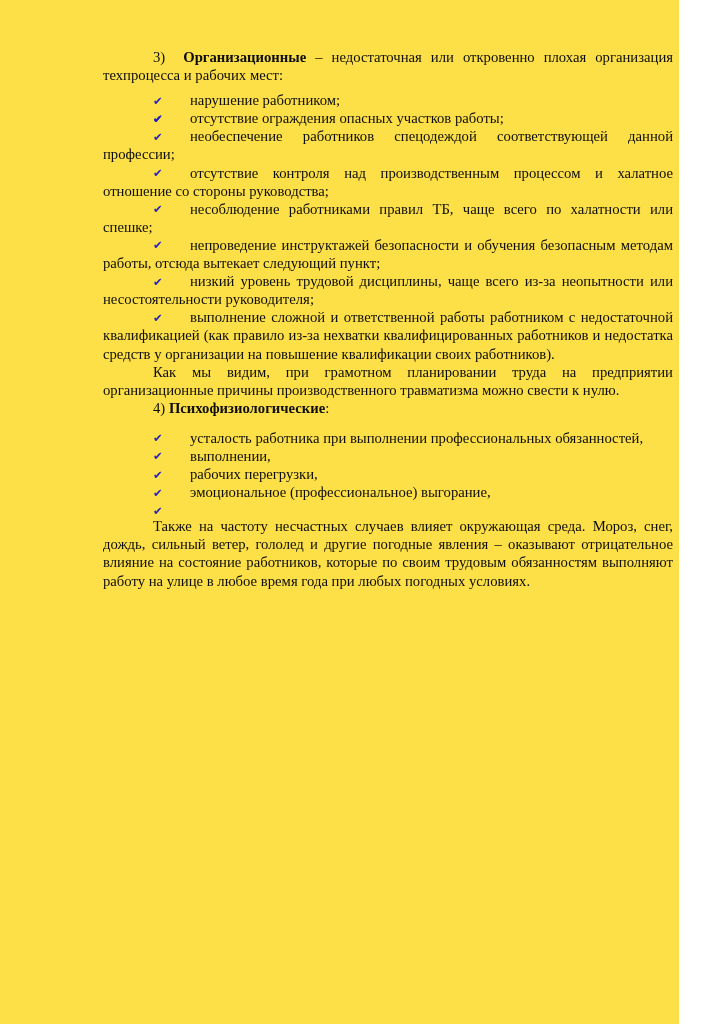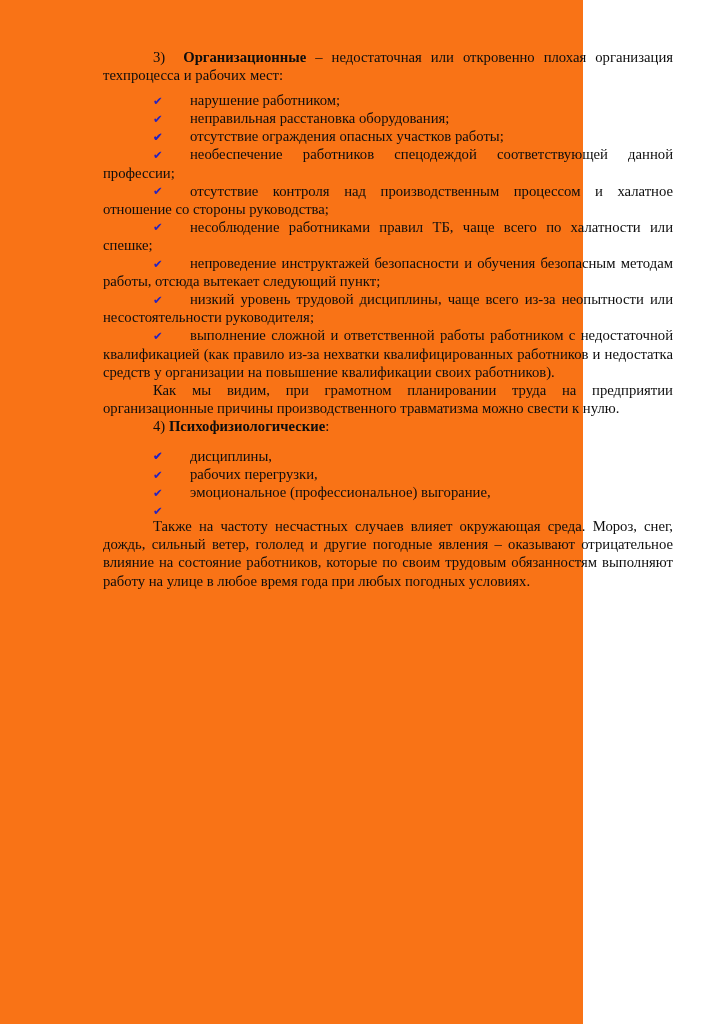--- a/index.html
+++ b/index.html
@@ -14,23 +14,23 @@
     position: relative;
     font-family: "Liberation Serif", "DejaVu Serif", serif;
     color: #0d0d0d;
     overflow: hidden;
   }
 
   #page {
     position: absolute;
     left: 0;
     top: 0;
-    width: 583px;
+    width: 679px;
     height: 1024px;
-    background: #f97316;
+    background: #fde047;
   }
 
   #doc-body {
     position: absolute;
     left: 103px;
     top: 48px;
     width: 570px;
   }
 
   
@@ -95,40 +95,40 @@
 
 <div id="page">
   <div id="doc-body">
 
     <p class="para indent"><span>3)</span>&nbsp; <span class="lead-bold">Организационные</span><span> – недостаточная или откровенно плохая организация техпроцесса и рабочих мест:</span></p>
 
     <div class="gap-sm"></div>
 
     <ul class="cklist">
       <li class="ckitem"><span class="ckmark">✔</span><span>нарушение работником;</span></li>
-      <li class="ckitem"><span class="ckmark">✔</span><span>неправильная расстановка оборудования;</span></li>
+      <li class="ckitem"><span class="ckmark">✔</span></li>
       <li class="ckitem"><span class="ckmark">✔</span></li>
       <li class="ckitem"><span class="ckmark">✔</span><span>отсутствие ограждения опасных участков работы;</span></li>
       <li class="ckitem"><span class="ckmark">✔</span><span>необеспечение работников спецодеждой соответствующей данной профессии;</span></li>
       <li class="ckitem"><span class="ckmark">✔</span><span>отсутствие контроля над производственным процессом и халатное отношение со стороны руководства;</span></li>
       <li class="ckitem"><span class="ckmark">✔</span><span>несоблюдение работниками правил ТБ, чаще всего по халатности или спешке;</span></li>
       <li class="ckitem"><span class="ckmark">✔</span><span>непроведение инструктажей безопасности и обучения безопасным методам работы, отсюда вытекает следующий пункт;</span></li>
       <li class="ckitem"><span class="ckmark">✔</span><span>низкий уровень трудовой дисциплины, чаще всего из-за неопытности или несостоятельности руководителя;</span></li>
       <li class="ckitem"><span class="ckmark">✔</span><span>выполнение сложной и ответственной работы работником с недостаточной квалификацией (как правило из-за нехватки квалифицированных работников и недостатка средств у организации на повышение квалификации своих работников).</span></li>
     </ul>
 
     <p class="para indent">Как мы видим, при грамотном планировании труда на предприятии организационные причины производственного травматизма можно свести к нулю.</p>
 
     <p class="para indent"><span>4)</span> <span class="lead-bold">Психофизиологические</span><span>:</span></p>
 
     <div class="gap-md"></div>
 
     <ul class="cklist">
-      <li class="ckitem"><span class="ckmark">✔</span></li>
-      <li class="ckitem"><span class="ckmark">✔</span><span>дисциплины,</span></li>
+      <li class="ckitem"><span class="ckmark">✔</span><span>усталость работника при выполнении профессиональных обязанностей,</span></li>
+      <li class="ckitem"><span class="ckmark">✔</span><span>выполнении,</span></li>
       <li class="ckitem"><span class="ckmark">✔</span><span>рабочих перегрузки,</span></li>
       <li class="ckitem"><span class="ckmark">✔</span><span>эмоциональное (профессиональное) выгорание,</span></li>
       <li class="ckitem"><span class="ckmark">✔</span></li>
     </ul>
 
     <div class="gap-lg"></div>
 
     <p class="para indent">Также на частоту несчастных случаев влияет окружающая среда. Мороз, снег, дождь, сильный ветер, гололед и другие погодные явления – оказывают отрицательное влияние на состояние работников, которые по своим трудовым обязанностям выполняют работу на улице в любое время года при любых погодных условиях.</p>
 
   </div>

